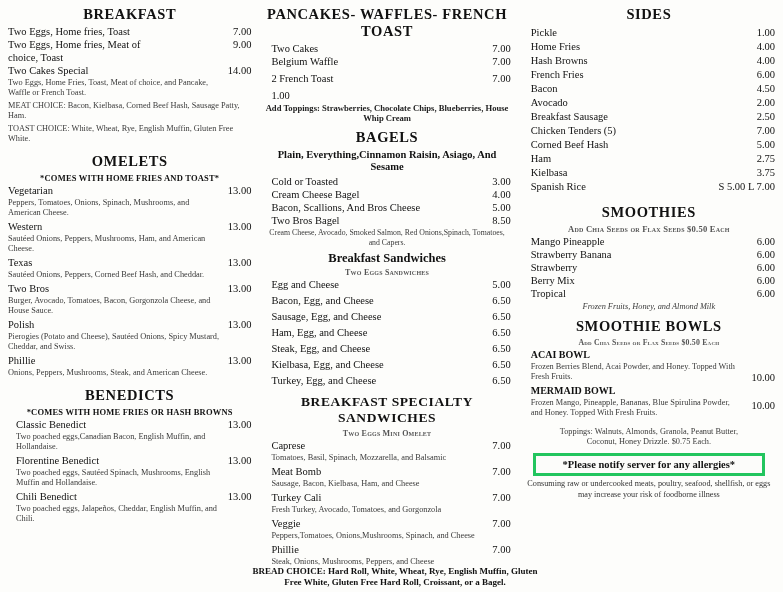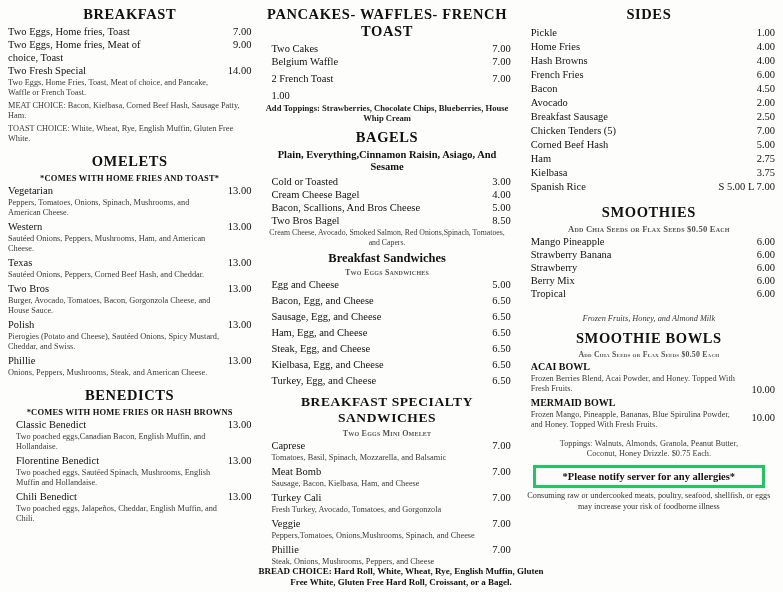--- a/index.html
+++ b/index.html
@@ -78,21 +78,21 @@
     border:3px solid #22c55e;
     padding:3px 4px;
     margin:6px 10px 3px 10px;
     background:#fcfcfa;
   }
   .foot{
     text-align:center;font-size:8.2px;line-height:10.5px;color:#333;
   }
   .bottom-note{
     position:absolute;
-    left:256px;
+    left:250px;
     bottom:4px;
     width:290px;
     text-align:center;
     font-size:9px;
     line-height:11px;
     font-weight:bold;
   }
   .topping-line{font-size:8.6px;line-height:10px;text-align:center;color:#222;font-weight:bold;}
   .bagel-types{font-size:10.5px;line-height:12px;text-align:center;font-weight:bold;margin-bottom:3px;}
   .sides-row{font-size:10.5px;line-height:13px;}
@@ -112,21 +112,21 @@
     </div>
     <div class="row">
       <span class="nm">Two Eggs, Home fries, Meat of</span>
       <span class="pr">9.00</span>
     </div>
     <div class="row">
       <span class="nm">choice, Toast</span>
       <span class="pr"></span>
     </div>
     <div class="row">
-      <span class="nm">Two Fresh Special</span>
+      <span class="nm">Two Cakes Special</span>
       <span class="pr">14.00</span>
     </div>
     <div class="desc">Two Eggs, Home Fries, Toast, Meat of choice, and Pancake, Waffle or French Toast.</div>
     <div class="desc wide">MEAT CHOICE: Bacon, Kielbasa, Corned Beef Hash, Sausage Patty, Ham.</div>
     <div class="desc wide">TOAST CHOICE: White, Wheat, Rye, English Muffin, Gluten Free White.</div>
 
     <div class="gap"></div>
     <h2 class="sec">OMELETS</h2>
     <div class="sec-note">*COMES WITH HOME FRIES AND TOAST*</div>
 
@@ -379,21 +379,21 @@
       <span class="pr">6.00</span>
     </div>
     <div class="row indent">
       <span class="nm">Berry Mix</span>
       <span class="pr">6.00</span>
     </div>
     <div class="row indent">
       <span class="nm">Tropical</span>
       <span class="pr">6.00</span>
     </div>
-    <div class="note-center" style="font-style:italic;margin-top:14px">Frozen Fruits, Honey, and Almond Milk</div>
+    <div class="note-center" style="font-style:italic;margin-top:2px">Frozen Fruits, Honey, and Almond Milk</div>
 
     <div class="gap"></div>
     <h2 class="sec">SMOOTHIE BOWLS</h2>
     <div class="sec-note grey" style="font-size:7.8px">Add Chia Seeds or Flax Seeds $0.50 Each</div>
 
     <div class="row indent" style="font-size:10px">
       <span class="nm bold">ACAI BOWL</span>
     </div>
     <div style="display:flex;align-items:flex-start">
       <div class="desc indent" style="flex:1 1 auto;padding-right:8px">Frozen Berries Blend, Acai Powder, and Honey. Topped With Fresh Fruits.</div>

